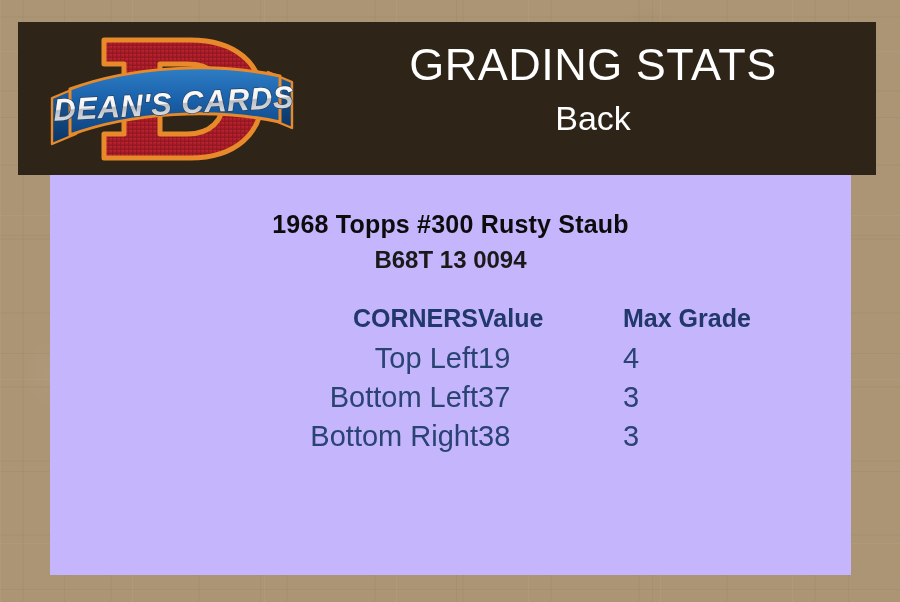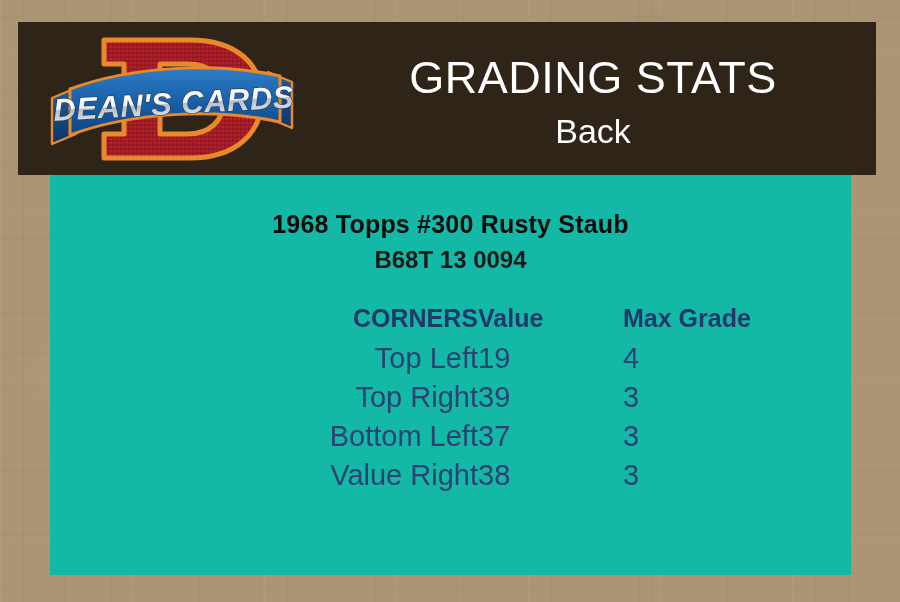--- a/index.html
+++ b/index.html
@@ -82,37 +82,36 @@
     width: 550px;
     text-align: center;
     color: #ffffff;
   }
   #title-main {
     font-size: 45px;
     line-height: 54px;
     letter-spacing: 0.5px;
     font-weight: 400;
     white-space: nowrap;
-    margin-top: 13px;
   }
   #title-sub {
     font-size: 34px;
     line-height: 44px;
     font-weight: 400;
     margin-top: 4px;
   }
 
   
   #content-panel {
     position: absolute;
     left: 50px;
     top: 175px;
     width: 801px;
     height: 400px;
-    background: #14b8a6;
+    background: #c4b5fd;
     z-index: 3;
   }
 
   #card-title {
     margin-top: 35px;
     text-align: center;
     font-size: 25px;
     font-weight: bold;
     color: #0c0c0c;
     letter-spacing: 0.2px;
@@ -226,30 +225,25 @@
         <th class="col-max">Max Grade</th>
       </tr>
     </thead>
     <tbody id="stats-body">
         <tr>
           <td class="col-label">Top Left</td>
           <td class="col-value">19</td>
           <td class="col-max">4</td>
         </tr>
         <tr>
-          <td class="col-label">Top Right</td>
-          <td class="col-value">39</td>
-          <td class="col-max">3</td>
-        </tr>
-        <tr>
           <td class="col-label">Bottom Left</td>
           <td class="col-value">37</td>
           <td class="col-max">3</td>
         </tr>
         <tr>
-          <td class="col-label">Value Right</td>
+          <td class="col-label">Bottom Right</td>
           <td class="col-value">38</td>
           <td class="col-max">3</td>
         </tr>
       </tbody>
   </table>
 
 </div>
 
 </body></html>

